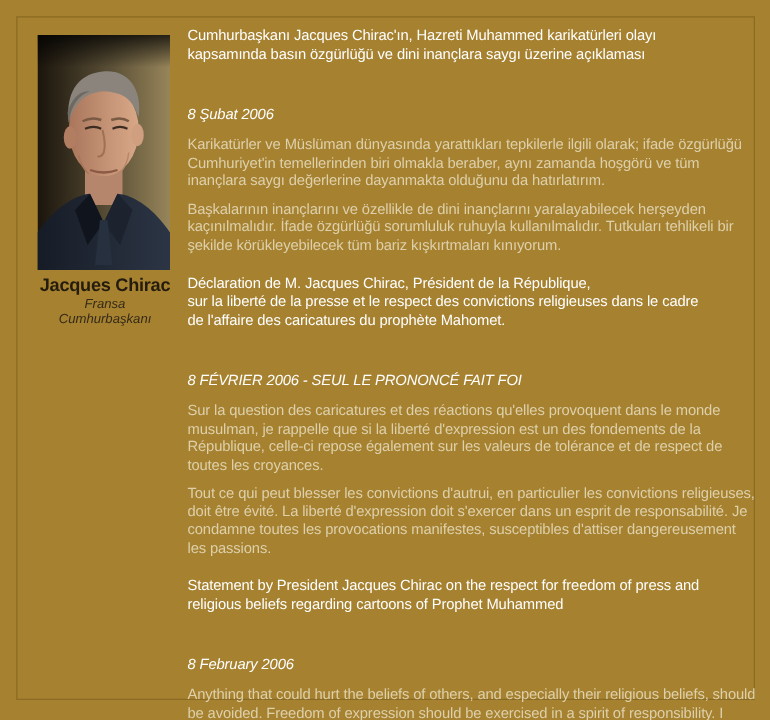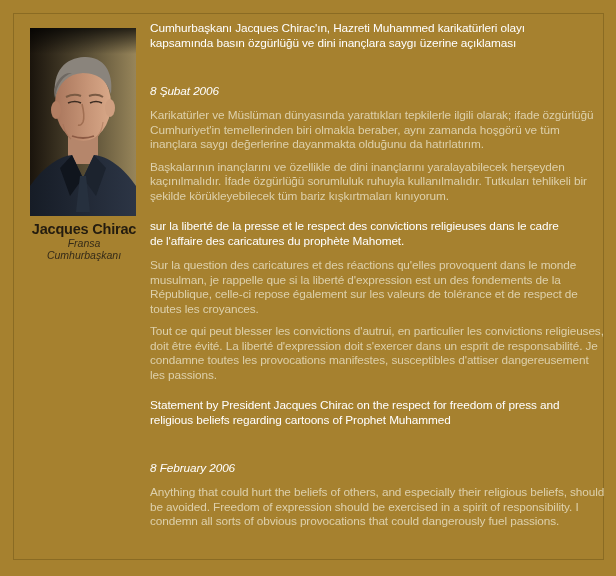--- a/index.html
+++ b/index.html
@@ -111,22 +111,24 @@
         <div>Cumhurbaşkanı Jacques Chirac'ın, Hazreti Muhammed karikatürleri olayı</div>
         <div>kapsamında basın özgürlüğü ve dini inançlara saygı üzerine açıklaması</div>
         <div class="date">8 Şubat 2006</div>
       </div>
       <p class="body-par">Karikatürler ve Müslüman dünyasında yarattıkları tepkilerle ilgili olarak; ifade özgürlüğü Cumhuriyet'in temellerinden biri olmakla beraber, aynı zamanda hoşgörü ve tüm inançlara saygı değerlerine dayanmakta olduğunu da hatırlatırım.</p>
       <p class="body-par">Başkalarının inançlarını ve özellikle de dini inançlarını yaralayabilecek herşeyden kaçınılmalıdır. İfade özgürlüğü sorumluluk ruhuyla kullanılmalıdır. Tutkuları tehlikeli bir şekilde körükleyebilecek tüm bariz kışkırtmaları kınıyorum.</p>
     </section>
 
     <section>
       <div class="heading">
+        <div>Déclaration de M. Jacques Chirac, Président de la République,</div>
         <div>sur la liberté de la presse et le respect des convictions religieuses dans le cadre</div>
         <div>de l'affaire des caricatures du prophète Mahomet.</div>
+        <div class="date">8 FÉVRIER 2006 - SEUL LE PRONONCÉ FAIT FOI</div>
       </div>
       <p class="body-par">Sur la question des caricatures et des réactions qu'elles provoquent dans le monde musulman, je rappelle que si la liberté d'expression est un des fondements de la République, celle-ci repose également sur les valeurs de tolérance et de respect de toutes les croyances.</p>
       <p class="body-par">Tout ce qui peut blesser les convictions d'autrui, en particulier les convictions religieuses, doit être évité. La liberté d'expression doit s'exercer dans un esprit de responsabilité. Je condamne toutes les provocations manifestes, susceptibles d'attiser dangereusement les passions.</p>
     </section>
 
     <section>
       <div class="heading">
         <div>Statement by President Jacques Chirac on the respect for freedom of press and</div>
         <div>religious beliefs regarding cartoons of Prophet Muhammed</div>
         <div class="date">8 February 2006</div>

